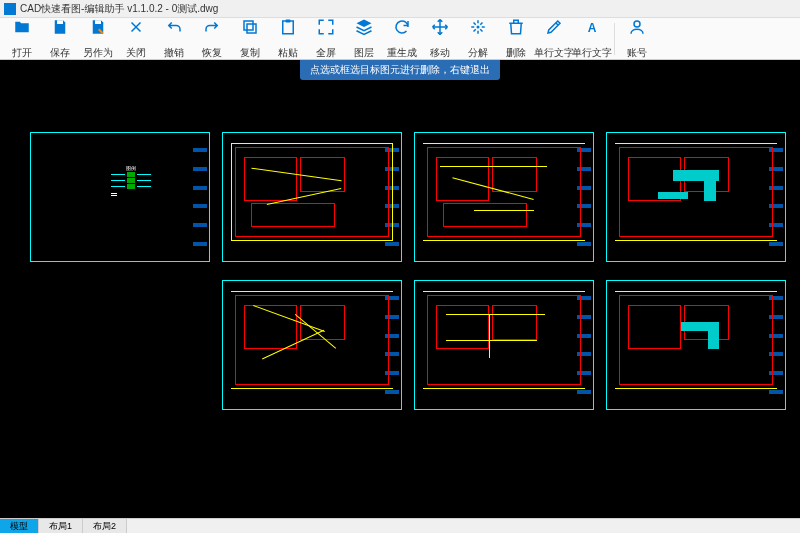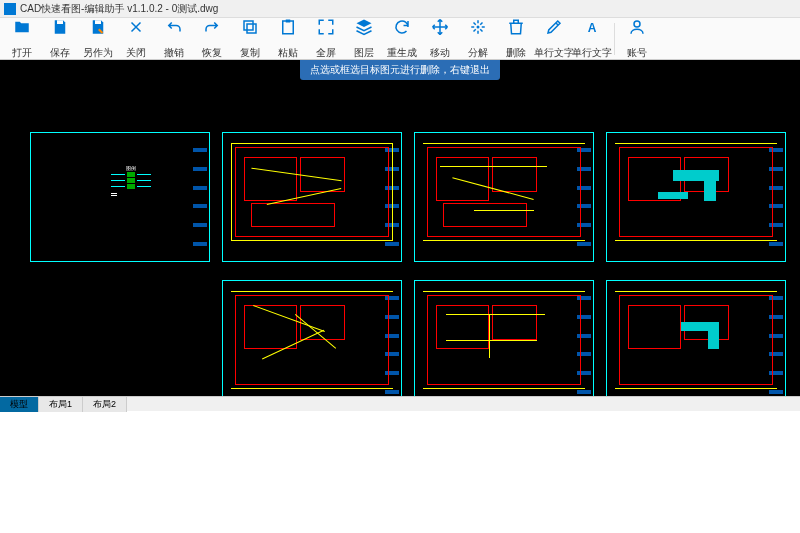--- a/index.html
+++ b/index.html
@@ -5,42 +5,42 @@
 * { margin: 0; padding: 0; box-sizing: border-box; }
 body { width: 800px; height: 533px; background: #fff; font-family: "Microsoft YaHei", sans-serif; font-size: 11px; overflow: hidden; }
 .titlebar { height: 18px; background: #f0f0f0; display: flex; align-items: center; padding: 0 4px; border-bottom: 1px solid #ddd; }
 .titlebar .app-icon { width: 12px; height: 12px; background: #0078d4; margin-right: 4px; }
 .titlebar .title { font-size: 10px; color: #333; }
 .toolbar { height: 42px; background: #fafafa; display: flex; align-items: center; padding: 0 4px; border-bottom: 1px solid #ccc; gap: 2px; }
 .tool-btn { display: flex; flex-direction: column; align-items: center; justify-content: center; width: 36px; height: 40px; cursor: pointer; border-radius: 2px; }
 .tool-btn .tb-icon { width: 20px; height: 20px; display: flex; align-items: center; justify-content: center; }
 .tool-btn .tb-label { font-size: 10px; color: #333; margin-top: 10px; white-space: nowrap; }
 .tool-sep { width: 1px; height: 32px; background: #ddd; margin: 0 2px; }
-.canvas { position: relative; background: #000; height: 336px; overflow: hidden; }
+.canvas { position: relative; background: #000; height: 458px; overflow: hidden; }
 .hint-bar { position: absolute; top: 0; left: 50%; transform: translateX(-50%); background: #2b6db5; color: #fff; font-size: 10px; padding: 3px 10px; border-radius: 0 0 3px 3px; }
 .center-btn { position: absolute; top: 36px; left: 50%; transform: translateX(-50%); background: #fff; color: #333; font-size: 11px; padding: 6px 14px; border-radius: 3px; cursor: pointer; box-shadow: 0 1px 3px rgba(0,0,0,0.4); }
 .thumbs { position: absolute; top: 72px; left: 30px; right: 10px; display: grid; grid-template-columns: repeat(4, 180px); grid-auto-rows: 130px; gap: 18px 12px; }
 .thumb { border: 1px solid #0ff; background: #000; position: relative; overflow: hidden; }
 .side-scale { position: absolute; right: 2px; top: 8px; bottom: 8px; width: 14px; display: flex; flex-direction: column; justify-content: space-around; }
 .side-scale div { height: 4px; background: #0055aa; }
 .legend-box { position: absolute; left: 45%; top: 25%; width: 40px; height: 50px; }
 .legend-box .lg-title { color: #fff; font-size: 5px; text-align: center; }
 .legend-box .lg-row { display: flex; align-items: center; gap: 2px; margin: 1px 0; }
 .legend-box .lg-line { height: 1px; flex: 1; }
 .legend-box .lg-block { width: 8px; height: 5px; background: #0a0; }
 .floorplan { position: absolute; inset: 10px 8px 20px 8px; }
 .fp-outer { position: absolute; inset: 4px; border: 1px solid #f00; }
 .fp-room { position: absolute; border: 1px solid #f00; }
 .fp-hvac { position: absolute; background: #0cc; }
 .fp-wire { position: absolute; background: #ff0; height: 1px; }
 .dim-line { position: absolute; background: #ff0; }
 .thumb.blank2 { visibility: hidden; }
 .tabs { height: 15px; background: #f0f0f0; display: flex; align-items: center; border-top: 1px solid #ccc; font-size: 9px; }
 .tab { padding: 1px 10px; border-right: 1px solid #ccc; cursor: pointer; background: #fff; }
-.tab.active { background: #0369a1; font-weight: 500; }
+.tab.active { background: #0ea5e9; font-weight: 500; }
 .tab.inactive { background: #e8e8e8; }
 svg { display: block; }
 </style>
 </head>
 <body>
 
 <div class="titlebar">
   <div class="app-icon"></div>
   <div class="title">CAD快速看图-编辑助手 v1.1.0.2 - 0测试.dwg</div>
 </div>

